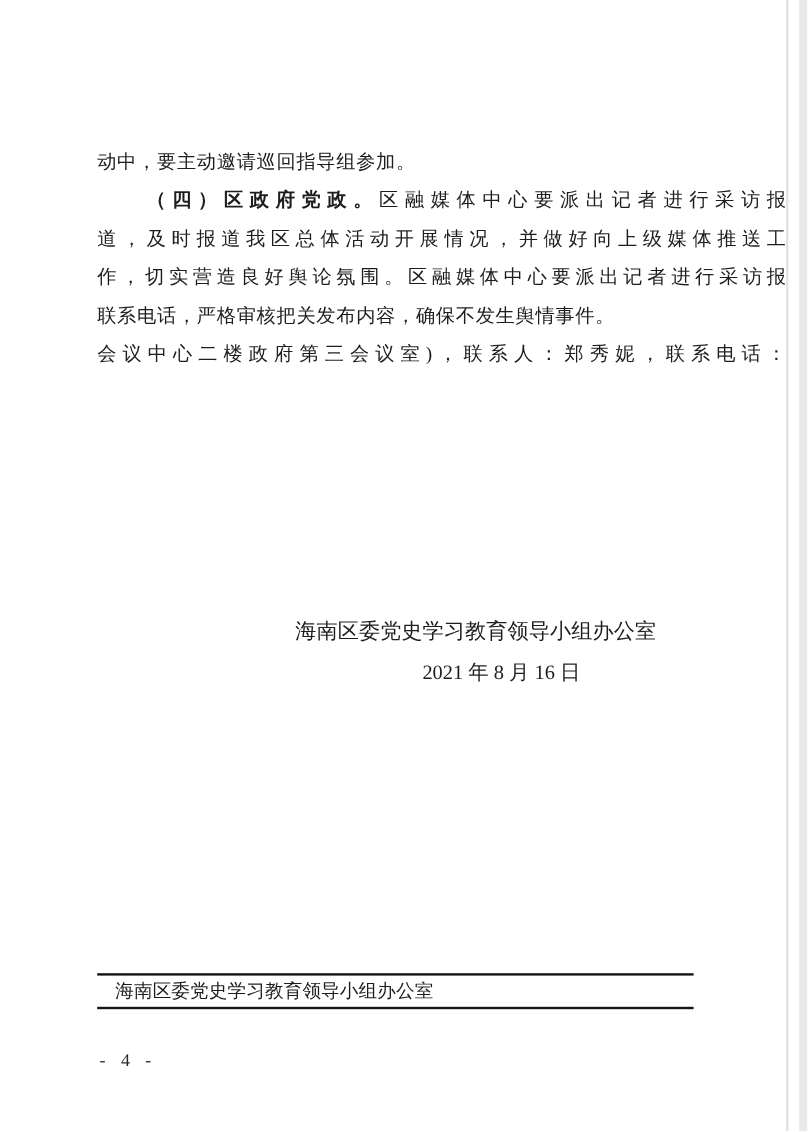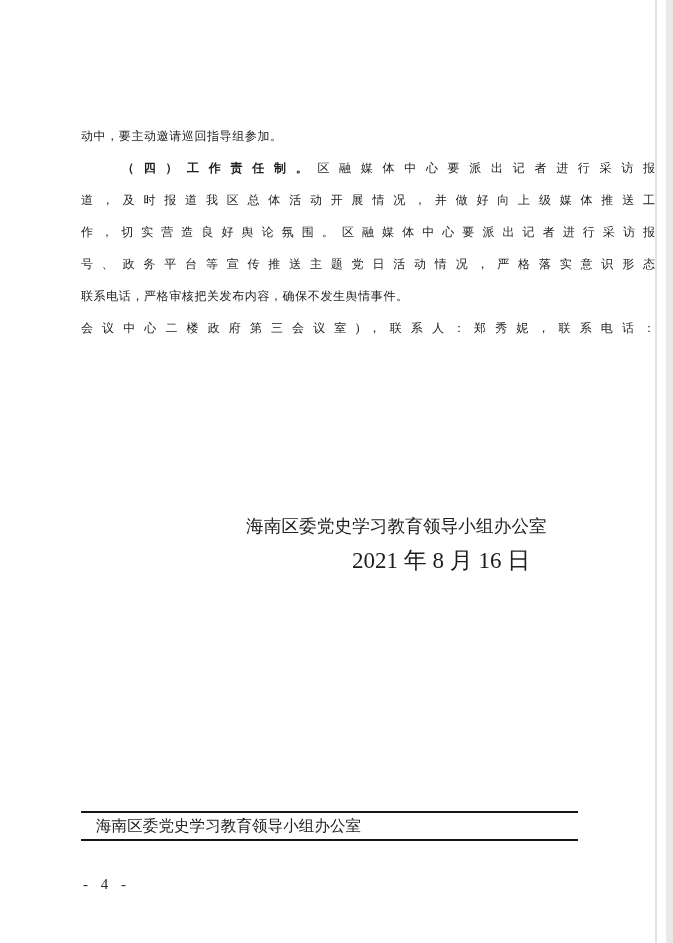--- a/index.html
+++ b/index.html
@@ -21,21 +21,21 @@
   .scan-edge-band {
     position: absolute; top: 0; right: 0;
     width: 7px; height: 100%;
     background: #e9e9e9;
   }
   
   .body-text {
     position: absolute;
     left: 81px; top: 120px;
     width: 574px;
-    font-size: 12px;
+    font-size: 16px;
     line-height: 32px;
   }
   .line {
     text-align: justify;
     text-align-last: justify;
     white-space: nowrap;
   }
   .line.indent { padding-left: 41px; }
   .line.last {
     text-align: left;
@@ -47,21 +47,21 @@
   .sig-org {
     position: absolute;
     left: 246px; top: 514px;
     font-size: 17.6px;
     line-height: 24px;
     letter-spacing: 0.1px;
   }
   .sig-date {
     position: absolute;
     left: 352px; top: 549px;
-    font-size: 23px;
+    font-size: 17px;
     line-height: 24px;
   }
   
   .footer-colophon {
     position: absolute;
     left: 81px; top: 811px;
     width: 497px;
     box-sizing: border-box;
     height: 30px;
     border-top: 2px solid #161616;
@@ -85,24 +85,23 @@
 </style>
 </head>
 <body>
 
 <div class="page">
   <div class="scan-edge-line"></div>
   <div class="scan-edge-band"></div>
 
   <main class="body-text" id="body-lines">
       <div class="line last">动中，要主动邀请巡回指导组参加。</div>
-      <div class="line indent"><b>（四）工作责任制。</b>区融媒体中心要派出记者进行采访报</div>
+      <div class="line indent"><b>（四）区政府党政。</b>区融媒体中心要派出记者进行采访报</div>
       <div class="line">道，及时报道我区总体活动开展情况，并做好向上级媒体推送工</div>
       <div class="line">作，切实营造良好舆论氛围。区融媒体中心要派出记者进行采访报</div>
-      <div class="line">号、政务平台等宣传推送主题党日活动情况，严格落实意识形态</div>
       <div class="line last">联系电话，严格审核把关发布内容，确保不发生舆情事件。</div>
       <div class="line">会议中心二楼政府第三会议室)，联系人：郑秀妮，联系电话：</div>
     </main>
 
   <div class="sig-org">海南区委党史学习教育领导小组办公室</div>
   <div class="sig-date">2021 年 8 月 16 日</div>
 
   <div class="footer-colophon">
     <span>海南区委党史学习教育领导小组办公室</span>
   </div>

